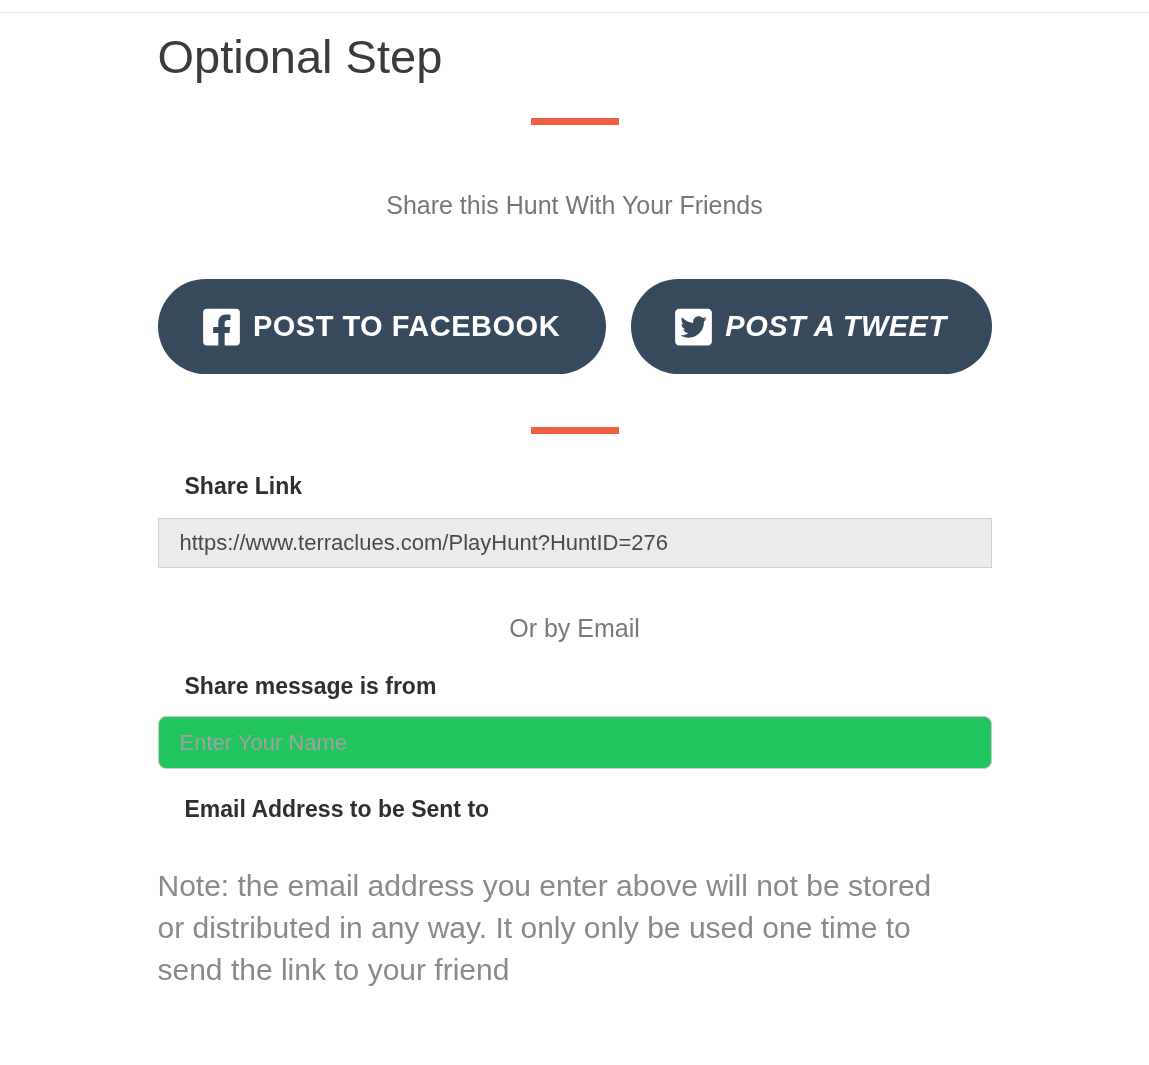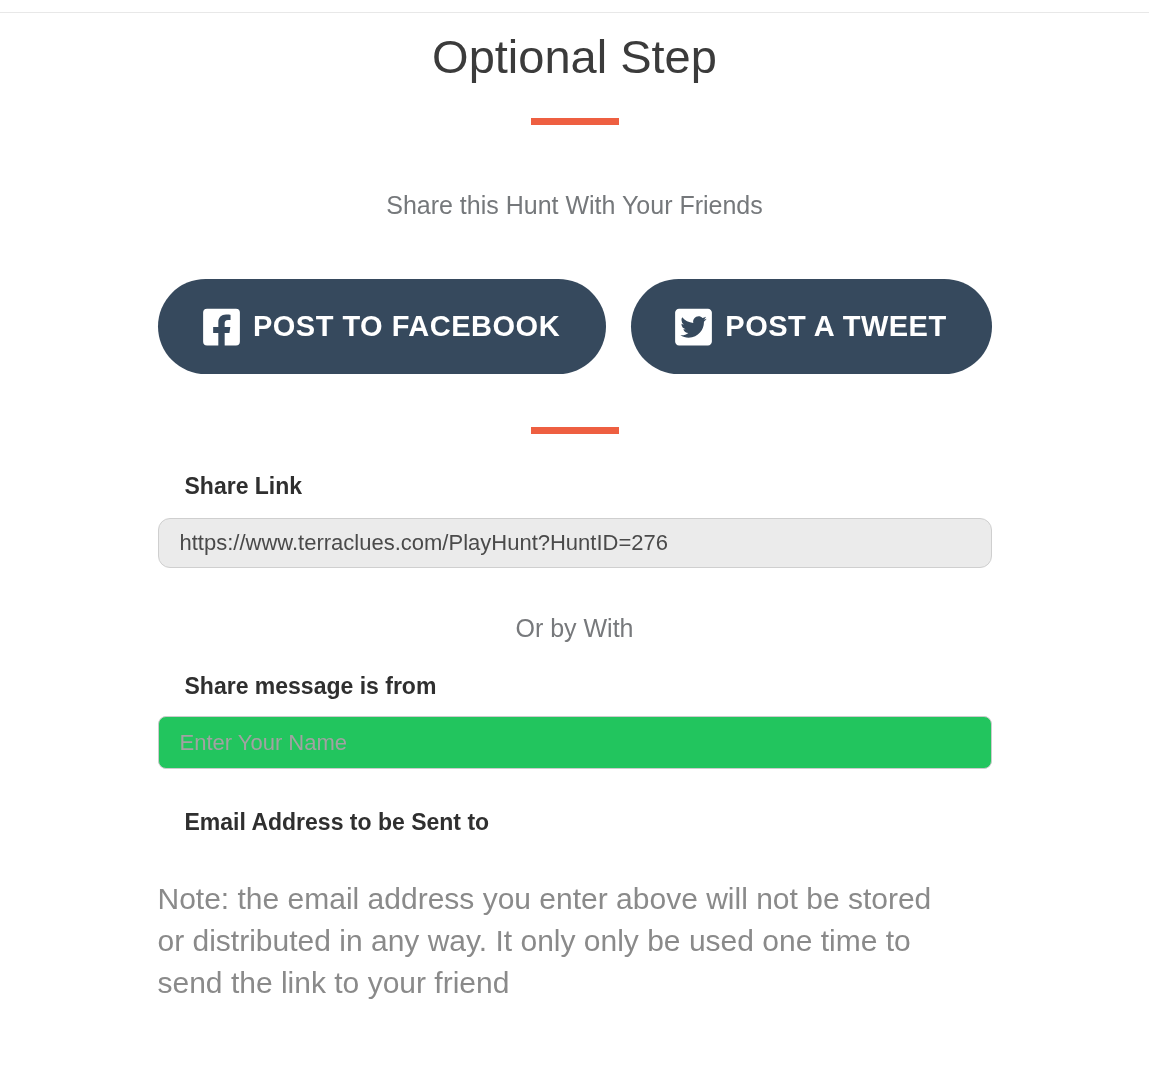--- a/index.html
+++ b/index.html
@@ -17,21 +17,21 @@
     height: 0;
   }
 
   .container {
     width: 834px;
     margin: 0 auto;
   }
 
   .page-title {
     margin-top: 16px;
-    text-align: center;
+    text-align: left;
     font-size: 47px;
     font-weight: 400;
     color: #3b3b3b;
     line-height: 56px;
   }
 
   .accent-divider {
     width: 88px;
     height: 7px;
     background: #ee5f41;
@@ -65,21 +65,21 @@
     font-size: 29px;
     font-weight: 700;
     letter-spacing: 0.5px;
     display: flex;
     align-items: center;
     justify-content: center;
     gap: 13px;
     cursor: pointer;
   }
   .share-btn.facebook { width: 448px; }
-  .share-btn.twitter  { width: 361px; }
+  .share-btn.twitter  { width: 361px; font-style: italic; }
   .share-btn svg { display: block; }
 
   .field-label {
     margin-top: 40px;
     padding-left: 27px;
     font-size: 23px;
     font-weight: 700;
     color: #2f2f2f;
     line-height: 24px;
   }
@@ -95,35 +95,35 @@
     background: #22c55e;
     font-family: "Liberation Sans", sans-serif;
     font-size: 22px;
     color: #4a4a4a;
   }
   .text-input::placeholder { color: #a2a2a2; opacity: 1; }
 
   .text-input.readonly-link {
     background: #ebebeb;
     border-color: #cfcfcf;
-    border-radius: 12px;
+    border-radius: 0;
     height: 50px;
     margin-top: 20px;
   }
 
   .email-heading {
     margin-top: 46px;
     text-align: center;
     font-size: 25px;
     font-weight: 400;
     color: #77797c;
     line-height: 28px;
   }
   .field-label.from-label { margin-top: 32px; }
-  .field-label.to-label { margin-top: 41px; }
+  .field-label.to-label { margin-top: 28px; }
   .text-input.name-input, .text-input.email-input { margin-top: 18px; height: 53px; }
 
   .note-text {
     margin-top: 44px;
     font-size: 30px;
     color: #8a8a8a;
     line-height: 42px;
     max-width: 800px;
   }
 </style>
@@ -158,21 +158,21 @@
       </span>
       <span>POST A TWEET</span>
     </button>
   </div>
 
   <div class="accent-divider second"></div>
 
   <div class="field-label">Share Link</div>
   <input class="text-input readonly-link" type="text" readonly="" value="https://www.terraclues.com/PlayHunt?HuntID=276" style="">
 
-  <div class="email-heading">Or by With</div>
+  <div class="email-heading">Or by Email</div>
 
   <div class="field-label from-label">Share message is from</div>
   <input class="text-input name-input" type="text" placeholder="Enter Your Name" style="">
 
   <div class="field-label to-label">Email Address to be Sent to</div>
 
   <p class="note-text">Note: the email address you enter above will not be stored or distributed in any way. It only only be used one time to send the link to your friend</p>
 
 </div>
 

